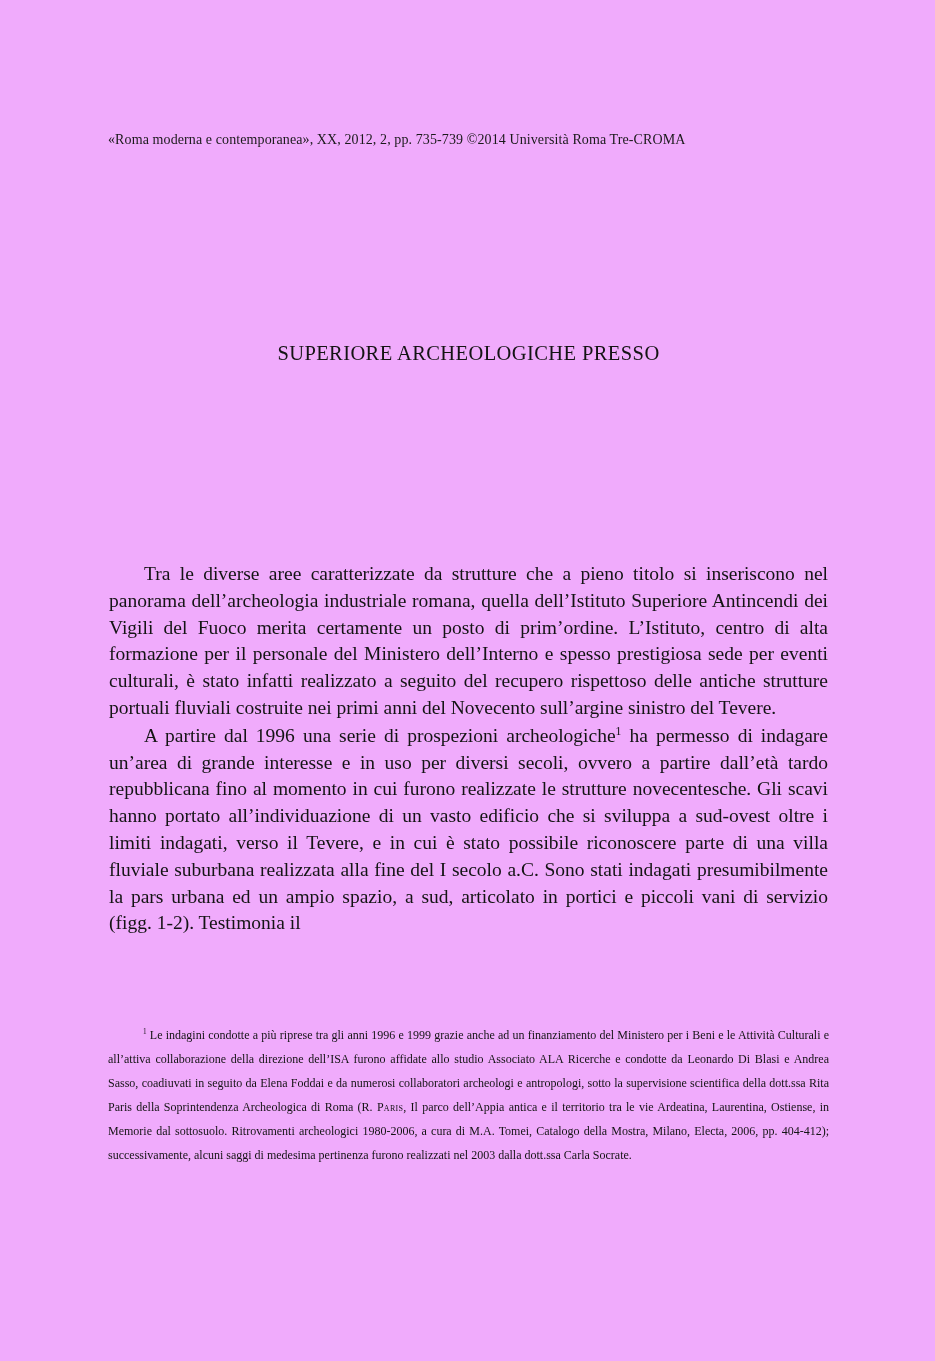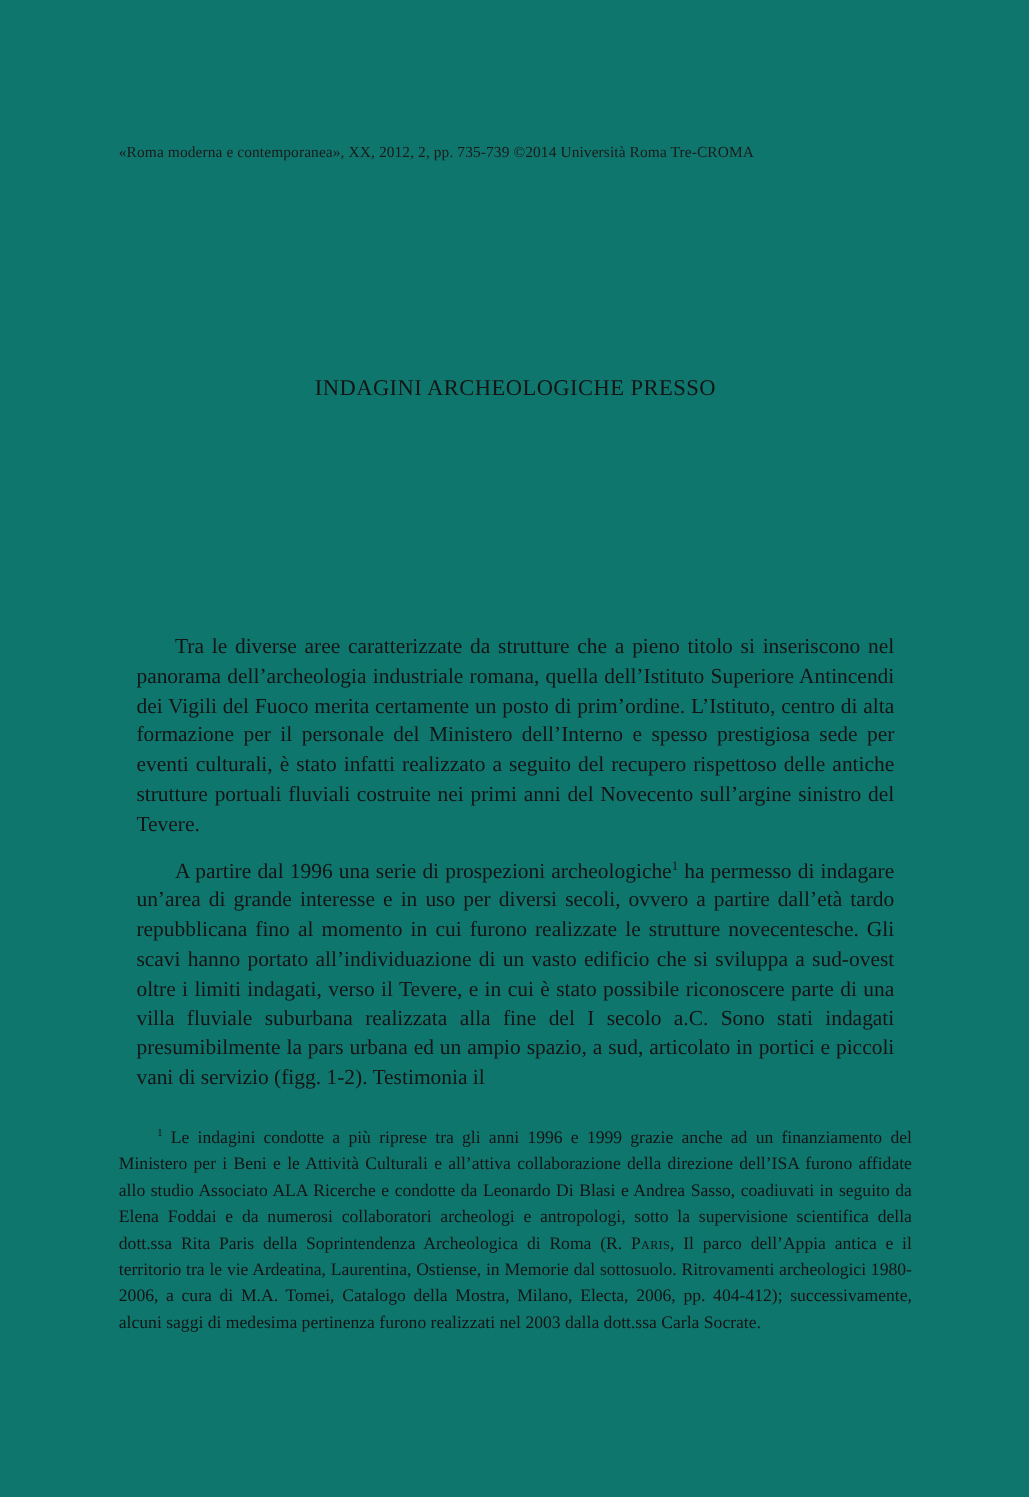--- a/index.html
+++ b/index.html
@@ -4,21 +4,21 @@
 <style>
   html, body {
     margin: 0;
     padding: 0;
     background: #ffffff;
   }
   .page {
     position: relative;
     width: 935px;
     height: 1361px;
-    background: #0f766e;
+    background: #f0abfc;
     color: #161616;
     font-family: "Liberation Serif", "DejaVu Serif", serif;
     overflow: hidden;
   }
   .journal-header {
     position: absolute;
     top: 132px;
     left: 108px;
     width: 730px;
     font-size: 14px;
@@ -41,29 +41,29 @@
     position: absolute;
     top: 560px;
     left: 108px;
     width: 721px;
     font-size: 19.5px;
     line-height: 26.8px;
     text-align: justify;
     color: #141414;
   }
   .body-text p {
-    margin: 16px;
+    margin: 1px;
     text-indent: 35px;
   }
   .footnote-block {
     position: absolute;
     top: 1023px;
     left: 108px;
     width: 721px;
-    font-size: 16px;
+    font-size: 12px;
     line-height: 24px;
     text-align: justify;
     color: #141414;
   }
   .footnote-block p {
     margin: 0;
     text-indent: 35px;
   }
   sup {
     font-size: 0.6em;
@@ -78,21 +78,21 @@
   }
 </style>
 </head>
 <body>
 
 <div class="page">
 
   <div class="journal-header">«Roma moderna e contemporanea», XX, 2012, 2, pp. 735-739 ©2014 Università Roma Tre-CROMA</div>
 
   <div class="article-title">
-    <div>INDAGINI ARCHEOLOGICHE PRESSO</div>
+    <div>SUPERIORE ARCHEOLOGICHE PRESSO</div>
   </div>
 
   <div class="body-text">
     <p><span>Tra le diverse aree caratterizzate da strutture che a pieno titolo si inseriscono nel panorama dell’archeologia industriale romana, quella dell’Istituto Superiore Antincendi dei Vigili del Fuoco merita certamente un posto di prim’ordine. L’Istituto, centro di alta formazione per il personale del Ministero dell’Interno e spesso prestigiosa sede per eventi culturali, è stato infatti realizzato a seguito del recupero rispettoso delle antiche strutture portuali fluviali costruite nei primi anni del Novecento sull’argine sinistro del Tevere.</span></p>
     <p><span>A partire dal 1996 una serie di prospezioni archeologiche</span><sup>1</sup><span> ha permesso di indagare un’area di grande interesse e in uso per diversi secoli, ovvero a partire dall’età tardo repubblicana fino al momento in cui furono realizzate le strutture novecentesche. Gli scavi hanno portato all’individuazione di un vasto edificio che si sviluppa a sud-ovest oltre i limiti indagati, verso il Tevere, e in cui è stato possibile riconoscere parte di una villa fluviale suburbana realizzata alla fine del I secolo a.C. Sono stati indagati presumibilmente la </span><span class="italic">pars urbana</span><span> ed un ampio spazio, a sud, articolato in portici e piccoli vani di servizio (figg. 1-2). Testimonia il</span></p>
   </div>
 
   <div class="footnote-block">
     <p><sup>1</sup><span> Le indagini condotte a più riprese tra gli anni 1996 e 1999 grazie anche ad un finanziamento del Ministero per i Beni e le Attività Culturali e all’attiva collaborazione della direzione dell’ISA furono affidate allo studio Associato ALA Ricerche e condotte da Leonardo Di Blasi e Andrea Sasso, coadiuvati in seguito da Elena Foddai e da numerosi collaboratori archeologi e antropologi, sotto la supervisione scientifica della dott.ssa Rita Paris della Soprintendenza Archeologica di Roma (R. </span><span class="smallcaps">Paris</span><span>, </span><span class="italic">Il parco dell’Appia antica e il territorio tra le vie Ardeatina, Laurentina, Ostiense</span><span>, in </span><span class="italic">Memorie dal sottosuolo. Ritrovamenti archeologici 1980-2006</span><span>, a cura di M.A. Tomei, Catalogo della Mostra, Milano, Electa, 2006, pp. 404-412); successivamente, alcuni saggi di medesima pertinenza furono realizzati nel 2003 dalla dott.ssa Carla Socrate.</span></p>
   </div>

